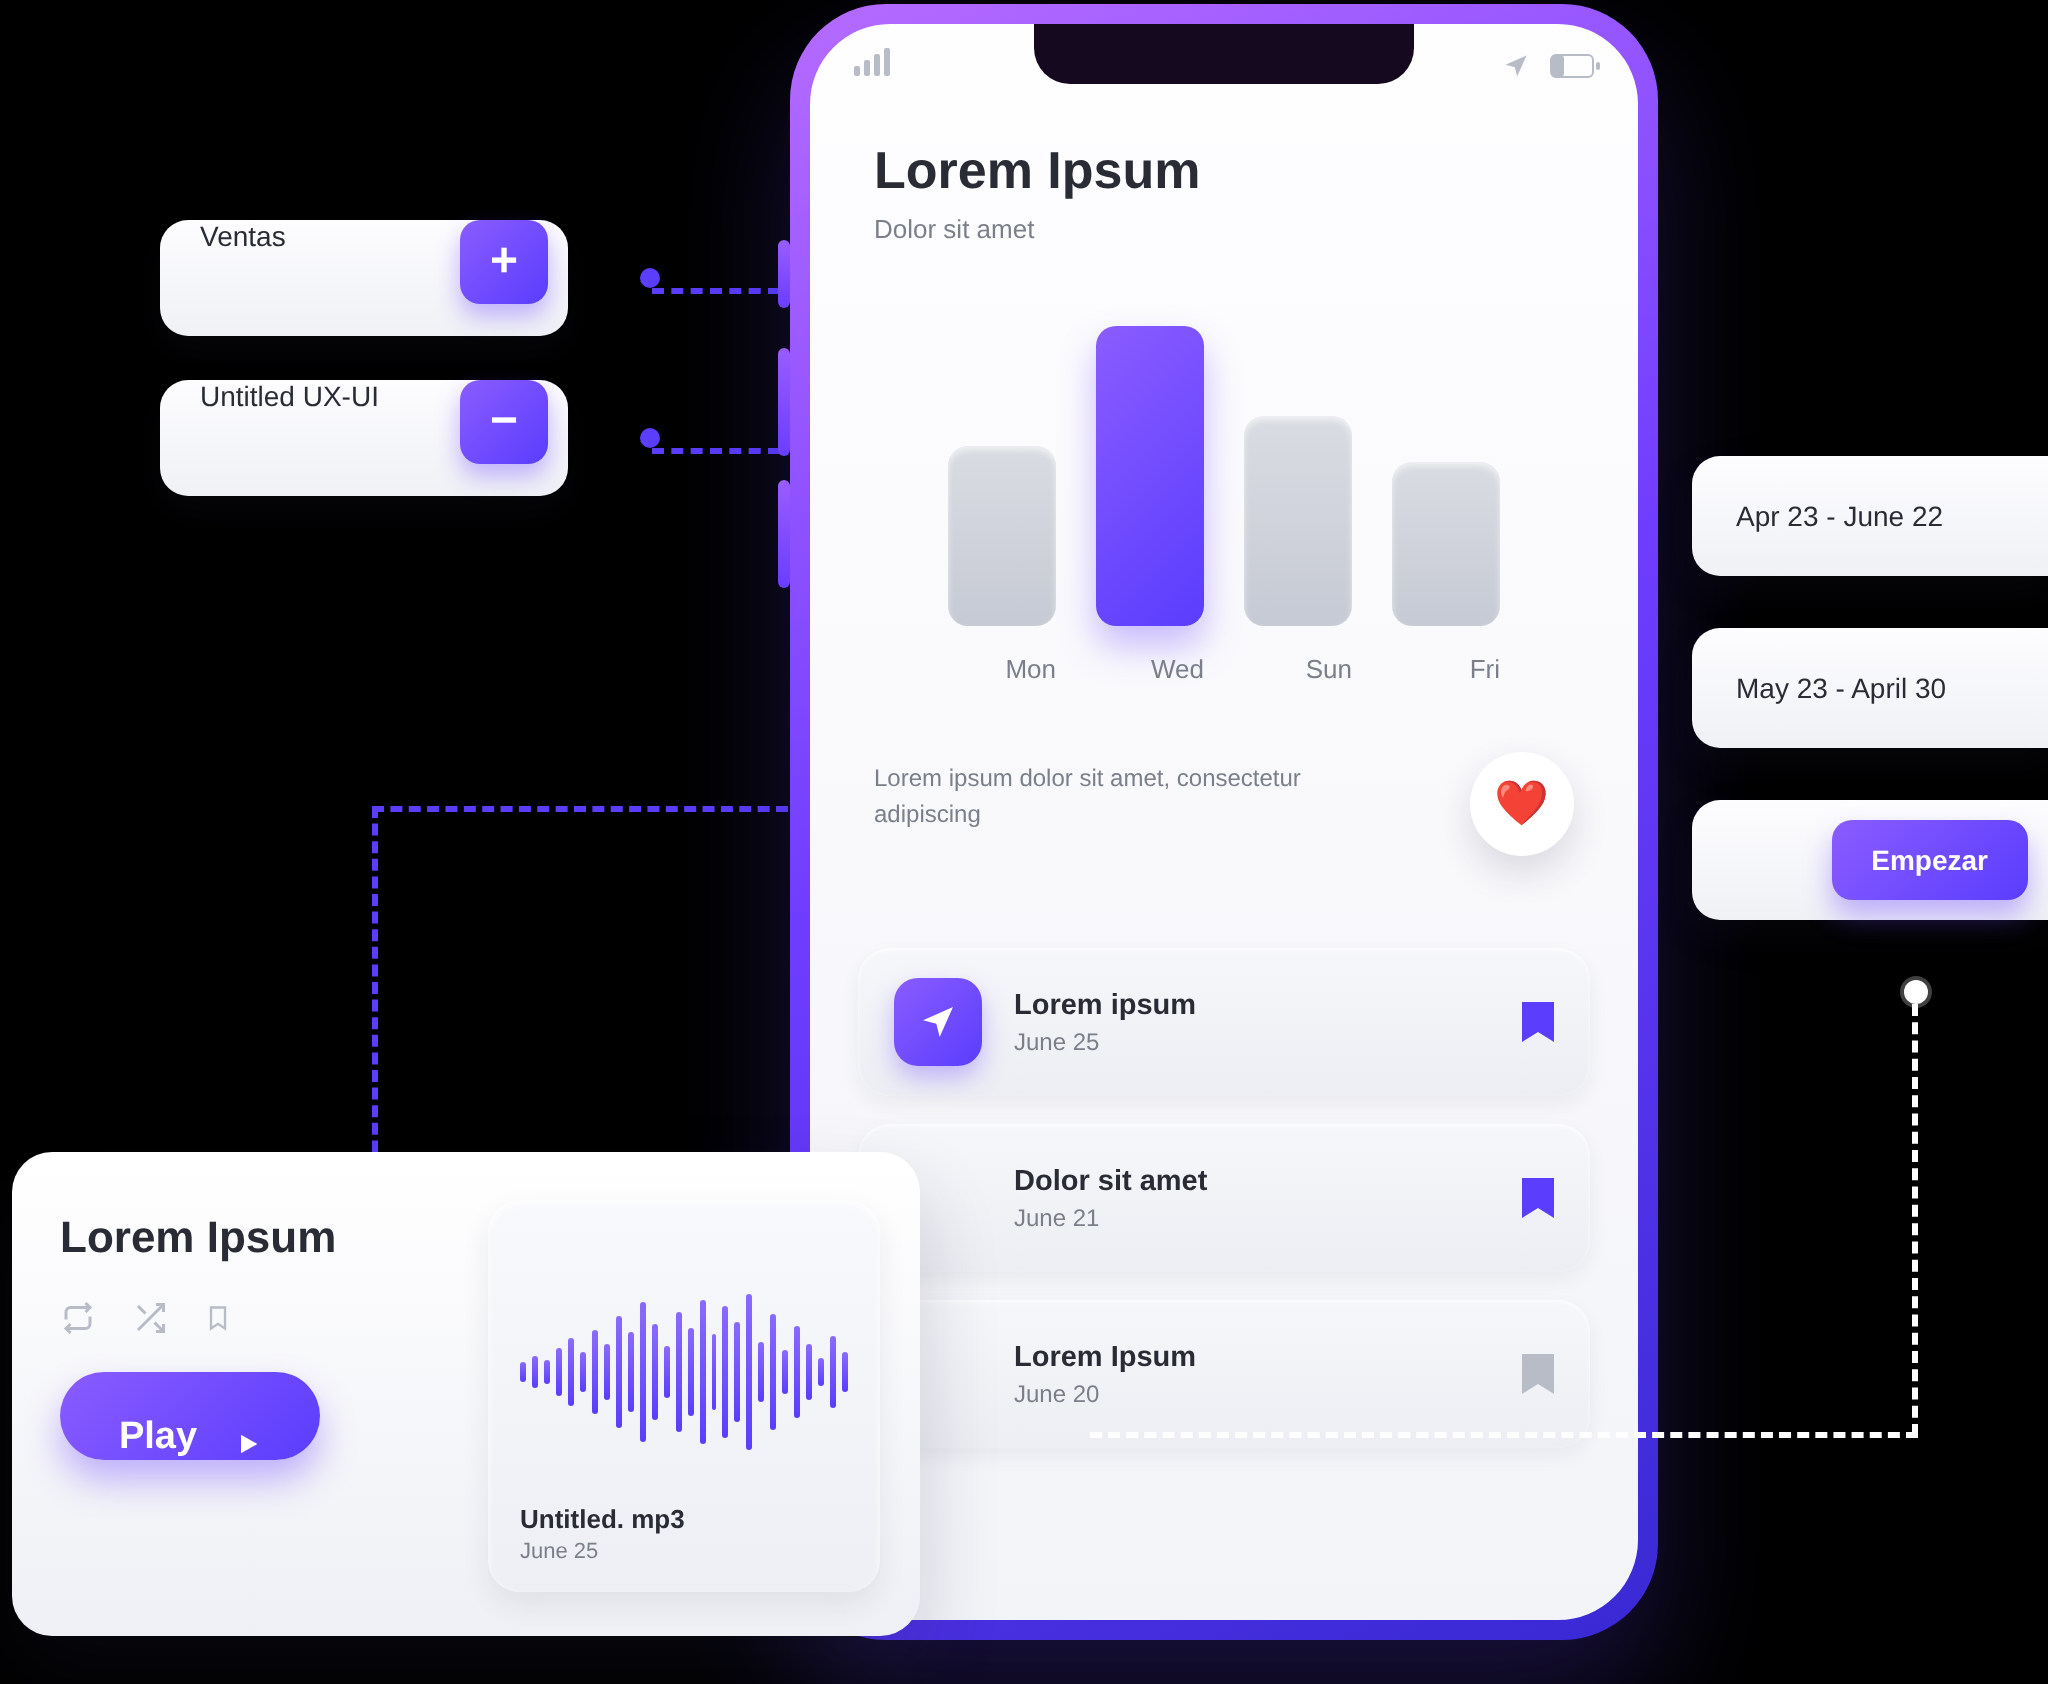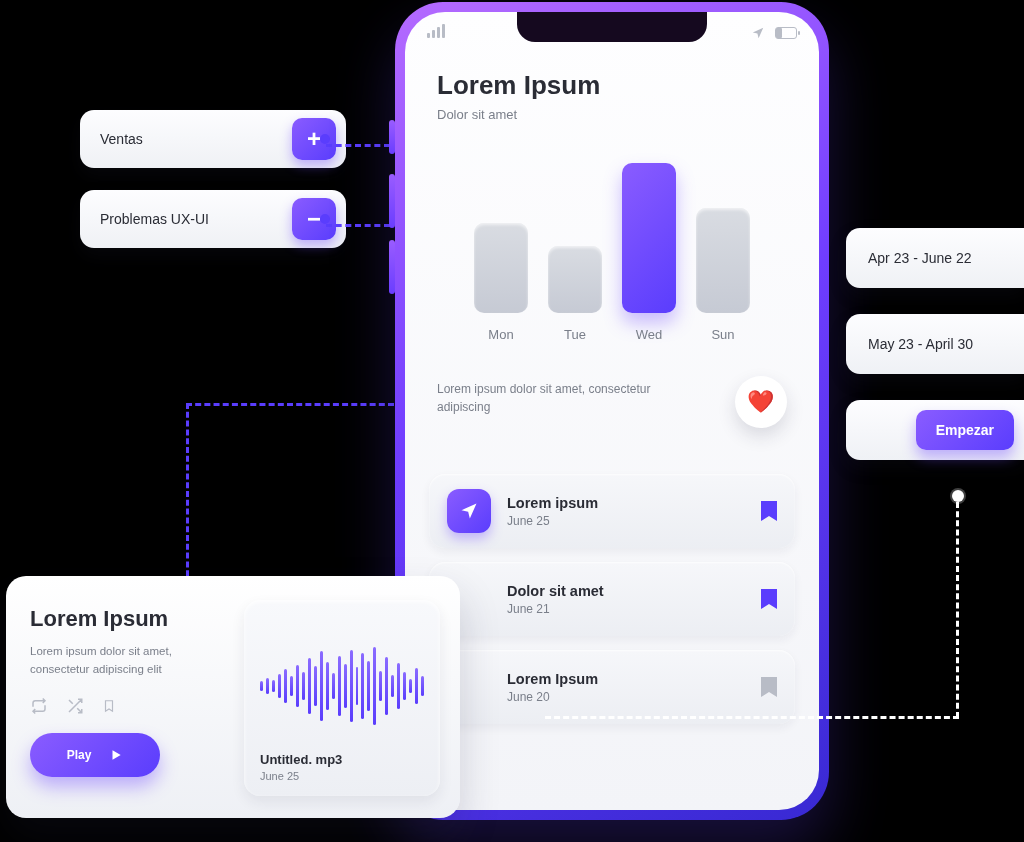--- a/index.html
+++ b/index.html
@@ -34,63 +34,63 @@
   .battery::after{content:"";position:absolute;right:-4px;top:3px;width:2px;height:4px;background:#b8bcc6;border-radius:1px}
   .battery i{display:block;width:30%;height:100%;background:#b8bcc6;border-radius:1px}
 
   
   .hdr{position:absolute;top:58px;left:32px}
   .hdr h1{margin:0;font-size:26px;font-weight:800;color:var(--dark-text)}
   .hdr p{margin:6px 0 0;font-size:13px;color:var(--grey-text)}
 
   
   .chart{position:absolute;top:140px;left:28px;right:28px;height:190px;display:flex;gap:20px;align-items:flex-end;justify-content:center}
-  .cbar{flex:1;max-width:54px;display:flex;flex-direction:column;align-items:center}
+  .cbar{flex:1;max-width:54px;display:flex;flex-direction:column;align-items:flex-end}
   .cbar .b{width:100%;border-radius:10px;background:var(--bar-grey);box-shadow:inset 0 2px 3px rgba(255,255,255,.6)}
   .cbar.active .b{background:var(--violet-grad);box-shadow:0 10px 18px rgba(110,70,255,.35)}
   .cbar label{margin-top:14px;font-size:13px;color:var(--grey-text)}
 
   
   .overview{position:absolute;top:360px;left:32px;right:32px}
   .overview h2{margin:0;font-size:20px;font-weight:700;color:var(--dark-text)}
   .overview p{margin:8px 0 16px;font-size:12px;color:var(--grey-text);line-height:1.5;max-width:250px}
   .heart{position:absolute;right:0;top:4px;width:52px;height:52px;border-radius:50%;background:#fff;box-shadow:var(--shadow-sm);display:flex;align-items:center;justify-content:center;font-size:22px}
 
   
   .list{position:absolute;top:462px;left:24px;right:24px;display:flex;flex-direction:column;gap:14px}
   .row{background:linear-gradient(180deg,#f6f7fa,#eceef3);border-radius:16px;height:74px;display:flex;align-items:center;padding:0 18px;gap:16px;box-shadow:inset 0 1px 2px rgba(255,255,255,.8),0 4px 10px rgba(40,40,70,.06)}
   .row .ico{width:44px;height:44px;border-radius:12px;background:var(--violet-grad);display:flex;align-items:center;justify-content:center;color:#fff;box-shadow:0 6px 12px rgba(110,70,255,.35)}
   .row .txt{flex:1}
   .row .txt .t{font-size:14.5px;font-weight:600;color:var(--dark-text)}
   .row .txt .d{font-size:12px;color:var(--grey-text);margin-top:3px}
   .bm{width:16px;height:20px;background:currentColor;clip-path:polygon(0 0,100% 0,100% 100%,50% 75%,0 100%)}
 
   
-  .chip{position:absolute;width:266px;height:58px;border-radius:14px;background:linear-gradient(180deg,#fdfdff,#eff1f5);box-shadow:var(--shadow-sm);display:flex;align-items:center;justify-content:space-between;padding:0 10px 0 20px}
+  .chip{position:absolute;width:204px;height:58px;border-radius:14px;background:linear-gradient(180deg,#fdfdff,#eff1f5);box-shadow:var(--shadow-sm);display:flex;align-items:flex-start;justify-content:space-between;padding:0 10px 0 20px}
   .chip span{font-size:14px;color:var(--dark-text);font-weight:500}
   .chip .btn{width:44px;height:42px;border-radius:10px;background:var(--violet-grad);color:#fff;font-size:24px;font-weight:700;display:flex;align-items:center;justify-content:center;box-shadow:0 6px 12px rgba(110,70,255,.4)}
   .chip1{left:80px;top:110px}
   .chip2{left:80px;top:190px}
   .dot{position:absolute;width:10px;height:10px;border-radius:50%;background:#5a3dfd}
   .dot1{left:320px;top:134px}.dot2{left:320px;top:214px}
 
   
   .dash{position:absolute;border:0;border-top:3px dashed #5a3dfd}
   .dv{border:0;border-left:3px dashed #5a3dfd}
   .dl1{left:326px;top:136px;width:64px}
   .dl2{left:326px;top:216px;width:64px}
   .dl3{left:186px;top:395px;width:208px}
   .dl3v{left:186px;top:395px;height:182px}
 
   
   .player{position:absolute;left:6px;top:576px;width:454px;height:242px;border-radius:20px;background:linear-gradient(180deg,#ffffff,#eef0f5);box-shadow:var(--shadow-lg);padding:30px 24px 20px}
   .player h3{margin:0;font-size:22px;font-weight:800;color:var(--dark-text)}
   .player .sub{font-size:11.5px;color:var(--grey-text);line-height:1.6;margin-top:10px;max-width:180px}
   .pctrls{display:flex;gap:18px;margin-top:18px;color:#b8bcc6;font-size:16px}
-  .playbtn{margin-top:18px;width:130px;height:44px;border-radius:22px;background:var(--violet-grad);color:#fff;display:flex;align-items:center;justify-content:center;gap:18px;font-size:12px;font-weight:600;box-shadow:0 10px 18px rgba(110,70,255,.4)}
+  .playbtn{margin-top:18px;width:130px;height:44px;border-radius:22px;background:var(--violet-grad);color:#fff;display:flex;align-items:flex-end;justify-content:center;gap:18px;font-size:19px;font-weight:600;box-shadow:0 10px 18px rgba(110,70,255,.4)}
   .wave-card{position:absolute;right:20px;top:24px;width:196px;height:196px;border-radius:16px;background:linear-gradient(180deg,#f8f9fc,#edeff4);box-shadow:inset 0 2px 4px rgba(255,255,255,.9),0 6px 14px rgba(40,40,70,.08);padding:20px 16px 14px;display:flex;flex-direction:column}
   .wave{flex:1;display:flex;align-items:center;gap:3px}
   .wave i{flex:1;background:linear-gradient(180deg,#8a6bff,#5a3dfd);border-radius:2px}
   .wave-meta .t{font-size:13px;font-weight:600;color:var(--dark-text)}
   .wave-meta .d{font-size:11px;color:var(--grey-text);margin-top:3px}
 
   
   .rcard{position:absolute;right:0;width:178px;height:60px;border-radius:14px 0 0 14px;background:linear-gradient(180deg,#fdfdff,#eff1f5);box-shadow:var(--shadow-sm);display:flex;align-items:center;padding-left:22px;font-size:14px;color:var(--dark-text);font-weight:500}
   .rc1{top:228px}.rc2{top:314px}
   .rc3{top:400px;justify-content:flex-end;padding:0 10px 0 0}
@@ -102,21 +102,21 @@
   svg{display:block}
 </style>
 </head>
 <body>
 
 <div class="chip chip1">
   <span>Ventas</span>
   <div class="btn">+</div>
 </div>
 <div class="chip chip2">
-  <span>Problemas UX-UI</span>
+  <span>Untitled UX-UI</span>
   <div class="btn">−</div>
 </div>
 <div class="dot dot1"></div>
 <div class="dot dot2"></div>
 <hr class="dash dl1">
 <hr class="dash dl2">
 <hr class="dash dl3">
 <hr class="dash dv dl3v">
 
 <div class="phone">
@@ -143,31 +143,31 @@
     <div class="hdr">
       <h1>Lorem Ipsum</h1>
       <p>Dolor sit amet</p>
     </div>
 
     <div class="chart" id="chart">
         <div class="cbar">
           <div class="b" style="height: 90px;"></div>
           <label>Mon</label>
         </div>
-        <div class="cbar">
-          <div class="b" style="height: 67.5px;"></div>
-          <label>Tue</label>
-        </div>
         <div class="cbar active">
           <div class="b" style="height: 150px;"></div>
           <label>Wed</label>
         </div>
         <div class="cbar">
           <div class="b" style="height: 105px;"></div>
           <label>Sun</label>
+        </div>
+        <div class="cbar">
+          <div class="b" style="height: 82.5px;"></div>
+          <label>Fri</label>
         </div>
       </div>
 
     <div class="overview">
       <p>Lorem ipsum dolor sit amet, consectetur adipiscing</p>
       <div class="heart">
         <span>❤️</span>
       </div>
     </div>
 
@@ -212,21 +212,20 @@
 </div>
 <div class="rcard rc3">
   <div class="btn">Empezar</div>
 </div>
 <div class="rdot"></div>
 <div class="rdash-v"></div>
 <div class="rdash-h"></div>
 
 <div class="player">
   <h3>Lorem Ipsum</h3>
-  <div class="sub">Lorem ipsum dolor sit amet, consectetur adipiscing elit</div>
   <div class="pctrls">
     <span>
       <svg width="18" height="18" viewBox="0 0 24 24">
           <path fill="none" stroke="#b8bcc6" stroke-width="2" d="M17 2l3 3-3 3M4 13V8a3 3 0 013-3h13M7 22l-3-3 3-3M20 11v5a3 3 0 01-3 3H4"></path>
         </svg>
     </span>
     <span>
       <svg width="18" height="18" viewBox="0 0 24 24">
           <path fill="none" stroke="#b8bcc6" stroke-width="2" d="M16 3h5v5M4 20L21 3M21 16v5h-5M15 15l6 6M4 4l5 5"></path>
         </svg>

